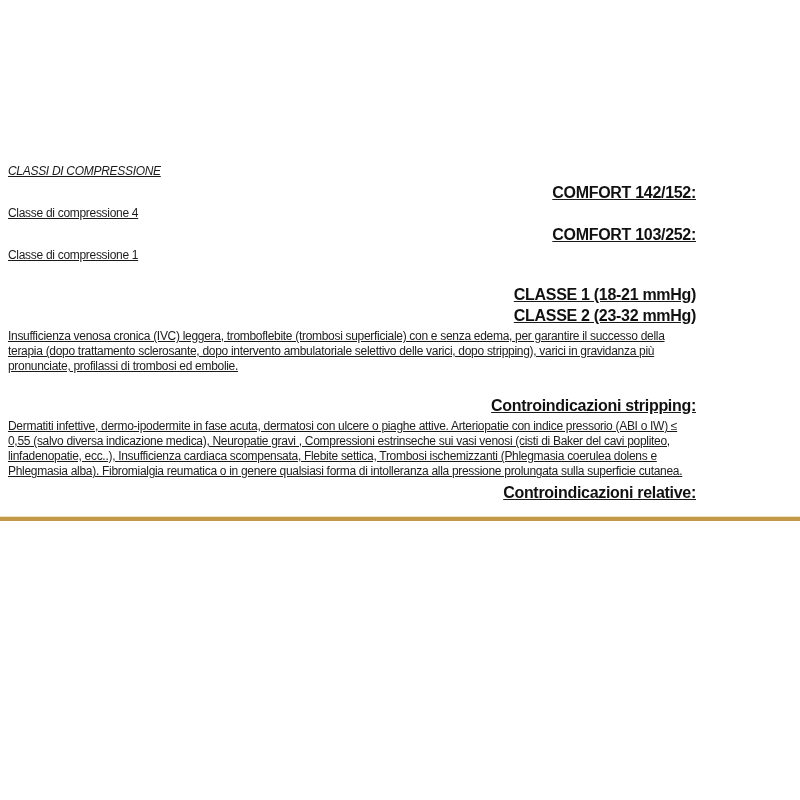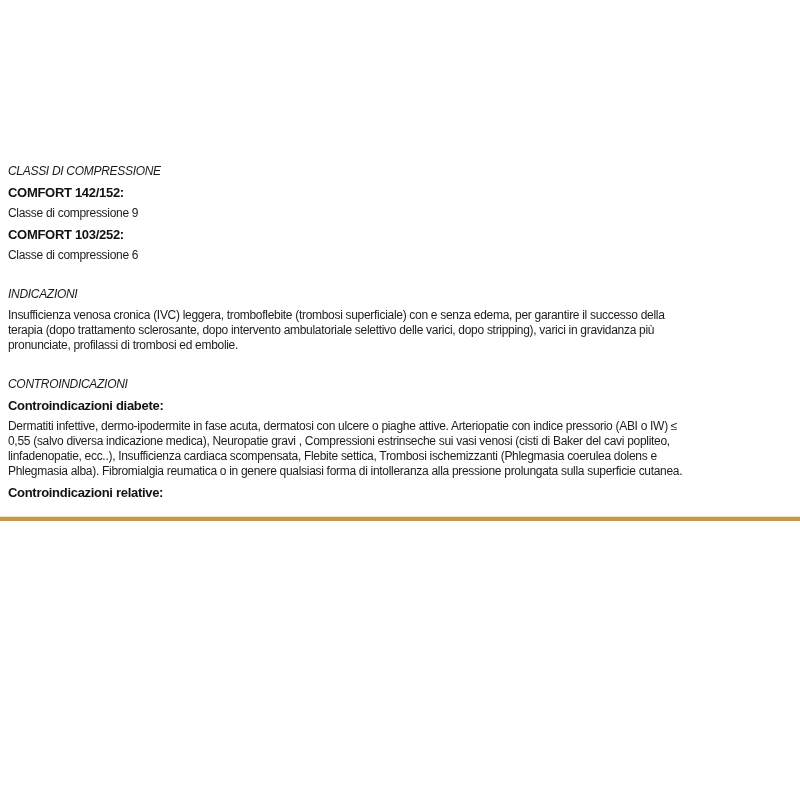--- a/index.html
+++ b/index.html
@@ -12,39 +12,41 @@
     height: 800px;
     overflow: hidden;
     font-family: "Liberation Sans", "DejaVu Sans", sans-serif;
     color: #1a1a1a;
     -webkit-font-smoothing: antialiased;
   }
   .page {
     position: relative;
     width: 704px;
     height: 800px;
+    text-decoration: underline;
   }
   .content {
     padding: 164px 8px 0 8px;
     letter-spacing: -0.3px;
   }
   .heading-italic {
     font-style: italic;
     font-size: 12px;
     line-height: 15px;
     font-weight: 400;
     margin: 0 0 6px 0;
     color: #1a1a1a;
   }
   .label-bold {
     font-weight: 700;
-    font-size: 13px;
+    font-size: 16px;
     line-height: 15px;
     margin: 0 0 6px 0;
     color: #111111;
+    text-align: right;
   }
   .body-text {
     font-size: 12px;
     line-height: 15px;
     font-weight: 400;
     margin: 0 0 6px 0;
     color: #1c1c1c;
   }
   .section {
     margin-top: 24px;
@@ -64,37 +66,37 @@
 </head>
 <body>
 
 <div class="page">
   <div class="content">
 
     <div>
       <p class="heading-italic">CLASSI DI COMPRESSIONE</p>
 
       <p class="label-bold">COMFORT 142/152:</p>
-      <p class="body-text">Classe di compressione 9</p>
+      <p class="body-text">Classe di compressione 4</p>
 
       <p class="label-bold">COMFORT 103/252:</p>
-      <p class="body-text">Classe di compressione 6</p>
+      <p class="body-text">Classe di compressione 1</p>
     </div>
 
     <div class="section">
-      <p class="heading-italic">INDICAZIONI</p>
 
+      <p class="label-bold">CLASSE 1 (18-21 mmHg)</p>
 
+      <p class="label-bold">CLASSE 2 (23-32 mmHg)</p>
       <p class="body-text">Insufficienza venosa cronica (IVC) leggera, tromboflebite (trombosi superficiale) con e senza edema, per garantire il successo della terapia (dopo trattamento sclerosante, dopo intervento ambulatoriale selettivo delle varici, dopo stripping), varici in gravidanza più pronunciate, profilassi di trombosi ed embolie.</p>
     </div>
 
     <div class="section">
-      <p class="heading-italic">CONTROINDICAZIONI</p>
 
-      <p class="label-bold">Controindicazioni diabete:</p>
+      <p class="label-bold">Controindicazioni stripping:</p>
       <p class="body-text">Dermatiti infettive, dermo-ipodermite in fase acuta, dermatosi con ulcere o piaghe attive. Arteriopatie con indice pressorio (ABI o IW) ≤ 0,55 (salvo diversa indicazione medica), Neuropatie gravi , Compressioni estrinseche sui vasi venosi (cisti di Baker del cavi popliteo, linfadenopatie, ecc..), Insufficienza cardiaca scompensata, Flebite settica, Trombosi ischemizzanti (Phlegmasia coerulea dolens e Phlegmasia alba). Fibromialgia reumatica o in genere qualsiasi forma di intolleranza alla pressione prolungata sulla superficie cutanea.</p>
 
       <p class="label-bold subsection-gap">Controindicazioni relative:</p>
     </div>
   </div>
 
   <div class="accent-bar" style="background: rgb(194, 152, 75);"></div>
 </div>
 
 </body></html>

